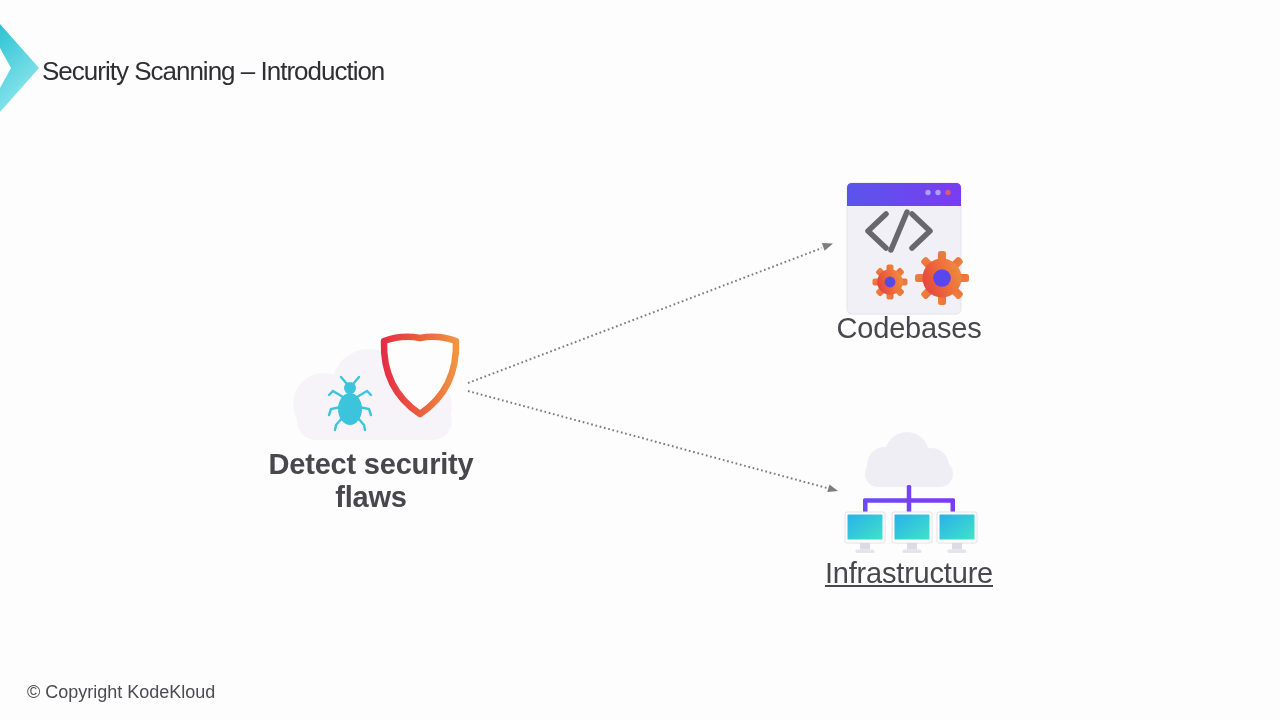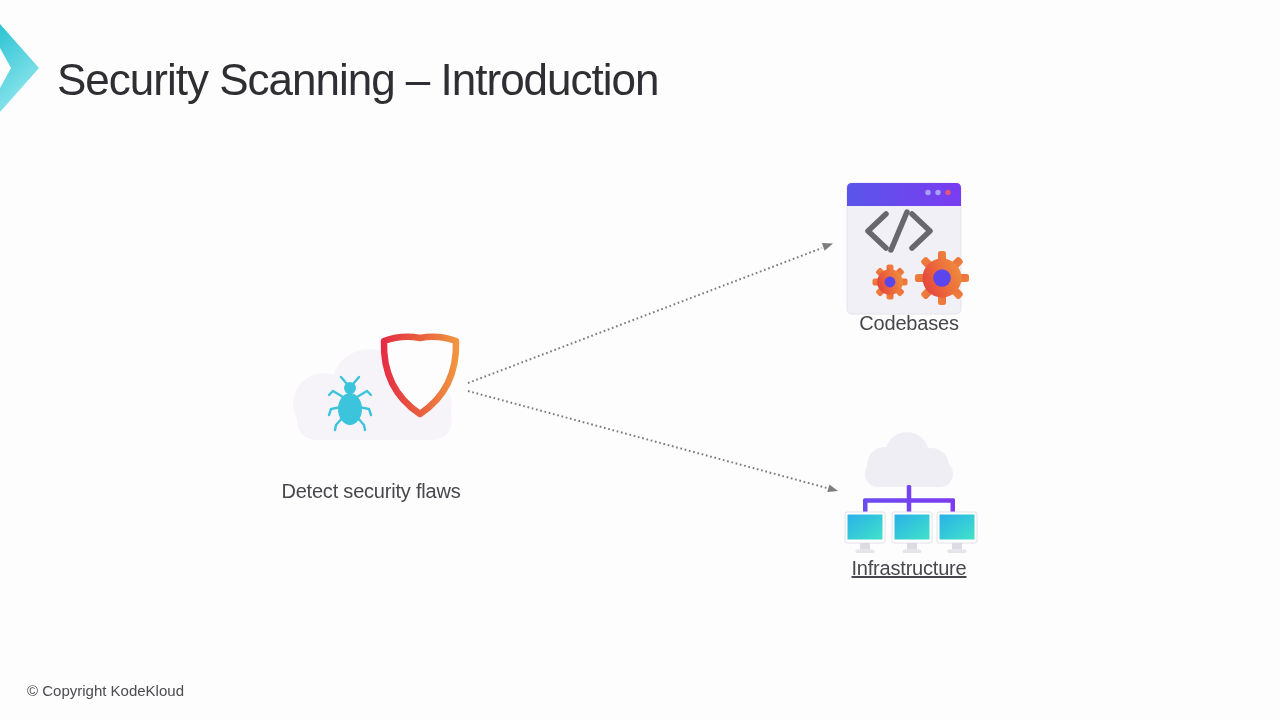--- a/index.html
+++ b/index.html
@@ -1,23 +1,23 @@
 <!DOCTYPE html>
 <html><head>
 <meta charset="utf-8">
 <style>
   html,body{margin:0;padding:0;}
   body{width:1280px;height:720px;background:#fdfdfe;font-family:"Liberation Sans",sans-serif;overflow:hidden;position:relative;}
   .abs{position:absolute;}
-  #title{position:absolute;left:57px;top:58px;font-size:44px;color:#2e2e33;letter-spacing:-1px;line-height:1;white-space:nowrap;}
-  .node-label{position:absolute;text-align:center;color:#47474d;font-size:20px;letter-spacing:-0.2px;}
-  #lbl-detect{left:246px;top:480px;width:250px;}
+  #title{position:absolute;left:42px;top:58px;font-size:26px;color:#2e2e33;letter-spacing:-1px;line-height:1;white-space:nowrap;}
+  .node-label{position:absolute;text-align:center;color:#47474d;font-size:29px;letter-spacing:-0.2px;}
+  #lbl-detect{left:246px;top:448px;width:250px;font-weight:bold;}
   #lbl-codebases{left:809px;top:312px;width:200px;}
   #lbl-infra{left:809px;top:557px;width:200px;text-decoration:underline;}
-  #copyright{position:absolute;left:27px;top:682px;font-size:15px;color:#4b4b51;}
+  #copyright{position:absolute;left:27px;top:682px;font-size:18px;color:#4b4b51;}
 </style>
 </head>
 <body>
 
 <svg class="abs" style="left:0;top:24px" width="42" height="90" viewBox="0 0 42 90">
   <defs>
     <linearGradient id="logoGrad" x1="0" y1="0" x2="0.4" y2="1">
       <stop offset="0" stop-color="#2cc3d3"></stop>
       <stop offset="1" stop-color="#8fe6ed"></stop>
     </linearGradient>

